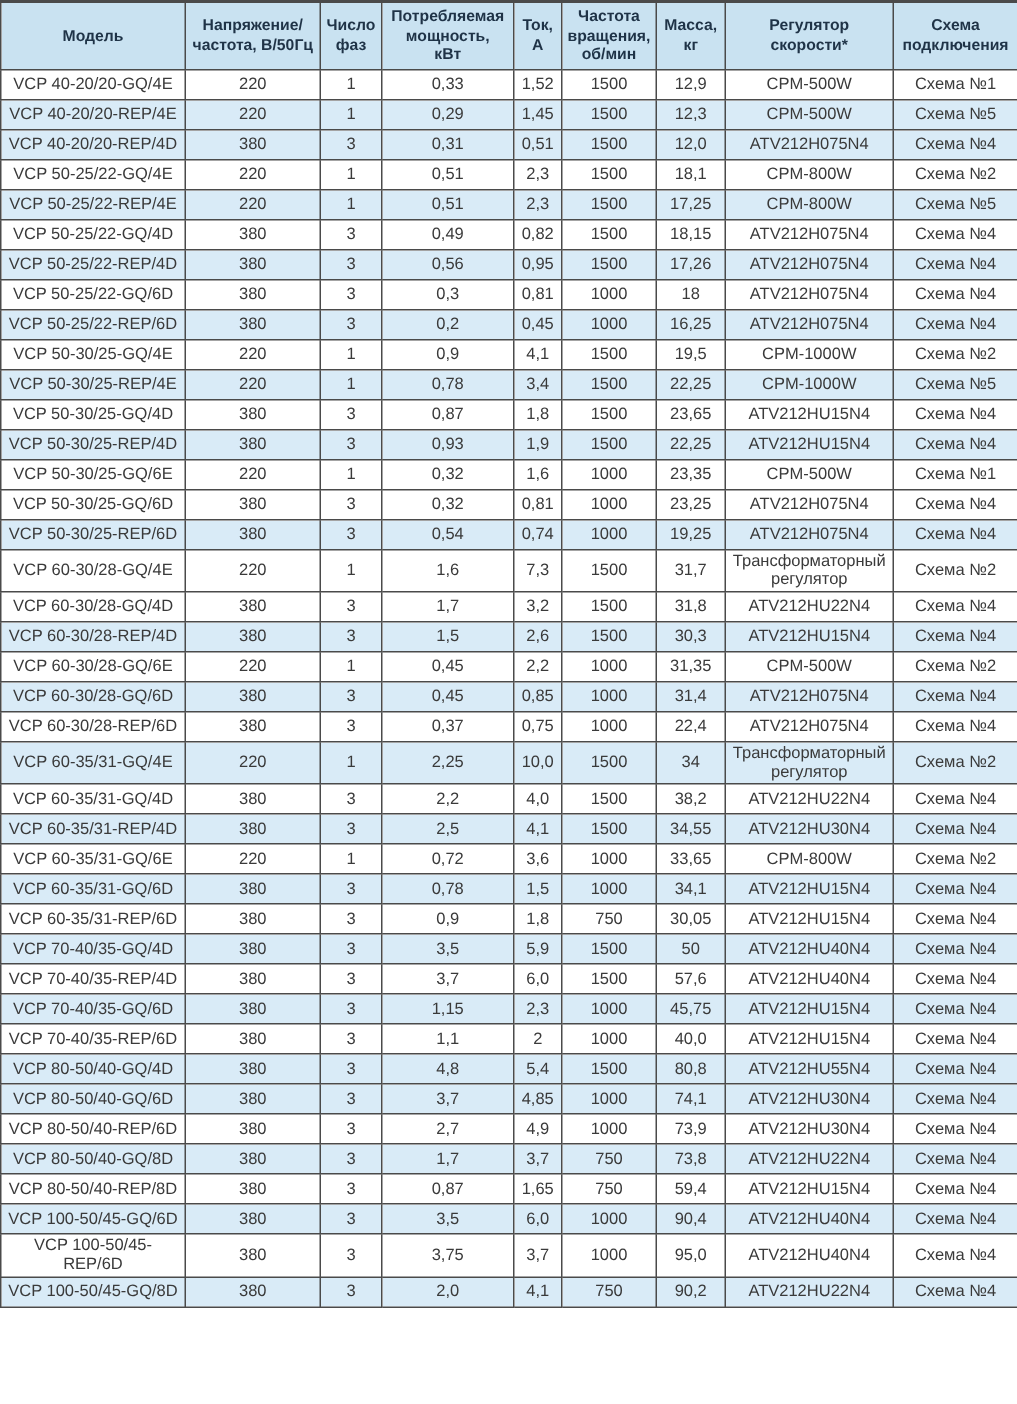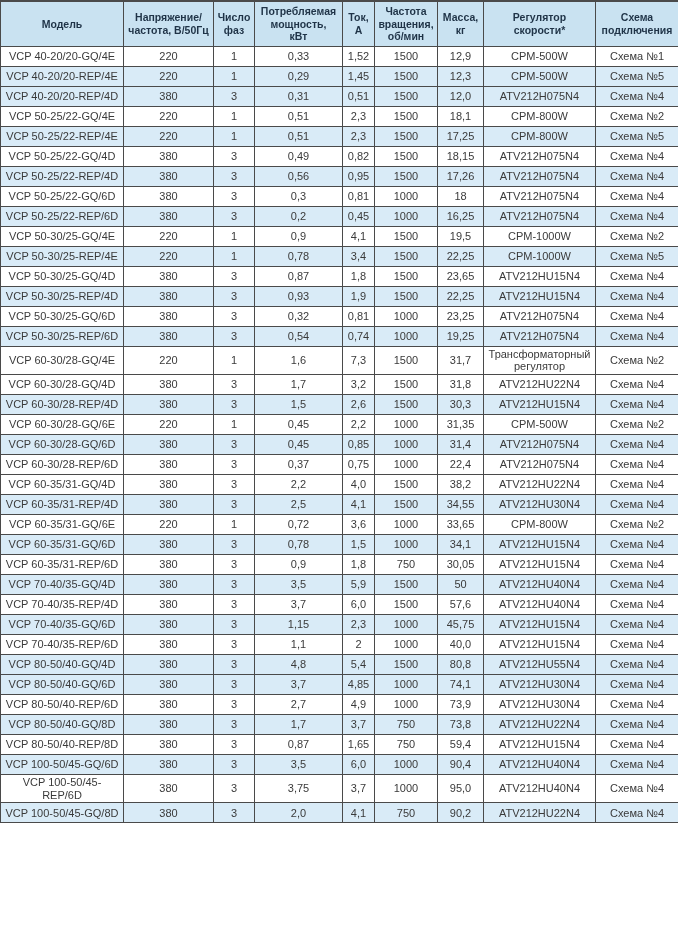--- a/index.html
+++ b/index.html
@@ -220,20 +220,31 @@
         <td>380</td>
         <td>3</td>
         <td>0,93</td>
         <td>1,9</td>
         <td>1500</td>
         <td>22,25</td>
         <td>ATV212HU15N4</td>
         <td>Схема №4</td>
       </tr>
       <tr data-shaded="false">
+        <td>VCP 50-30/25-GQ/6E</td>
+        <td>220</td>
+        <td>1</td>
+        <td>0,32</td>
+        <td>1,6</td>
+        <td>1000</td>
+        <td>23,35</td>
+        <td>CPM-500W</td>
+        <td>Схема №1</td>
+      </tr>
+      <tr data-shaded="false">
         <td>VCP 50-30/25-GQ/6D</td>
         <td>380</td>
         <td>3</td>
         <td>0,32</td>
         <td>0,81</td>
         <td>1000</td>
         <td>23,25</td>
         <td>ATV212H075N4</td>
         <td>Схема №4</td>
       </tr>
@@ -306,20 +317,31 @@
       <tr data-shaded="false">
         <td>VCP 60-30/28-REP/6D</td>
         <td>380</td>
         <td>3</td>
         <td>0,37</td>
         <td>0,75</td>
         <td>1000</td>
         <td>22,4</td>
         <td>ATV212H075N4</td>
         <td>Схема №4</td>
+      </tr>
+      <tr data-shaded="true">
+        <td>VCP 60-35/31-GQ/4E</td>
+        <td>220</td>
+        <td>1</td>
+        <td>2,25</td>
+        <td>10,0</td>
+        <td>1500</td>
+        <td>34</td>
+        <td>Трансформаторный регулятор</td>
+        <td>Схема №2</td>
       </tr>
       <tr data-shaded="false">
         <td>VCP 60-35/31-GQ/4D</td>
         <td>380</td>
         <td>3</td>
         <td>2,2</td>
         <td>4,0</td>
         <td>1500</td>
         <td>38,2</td>
         <td>ATV212HU22N4</td>

